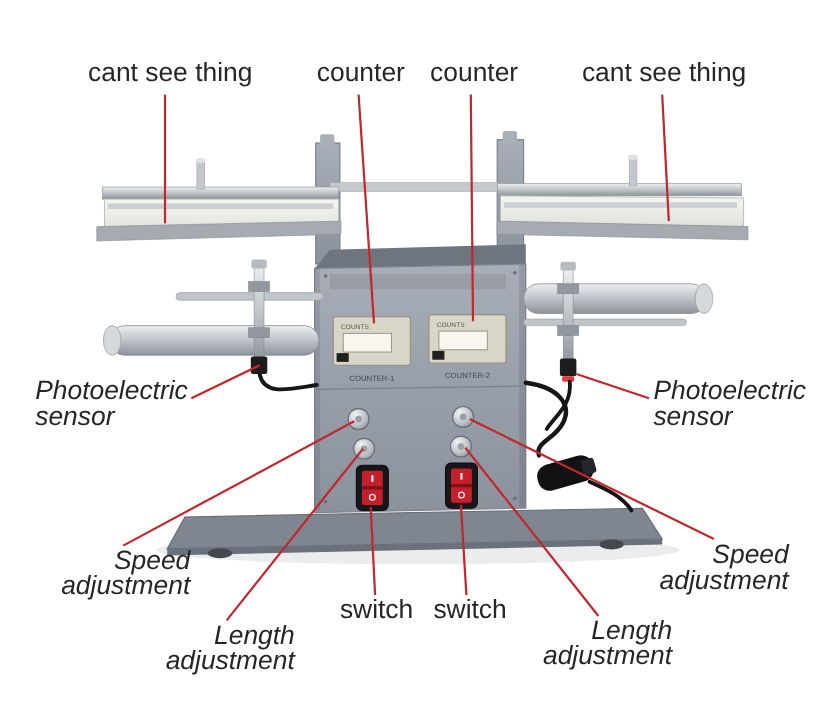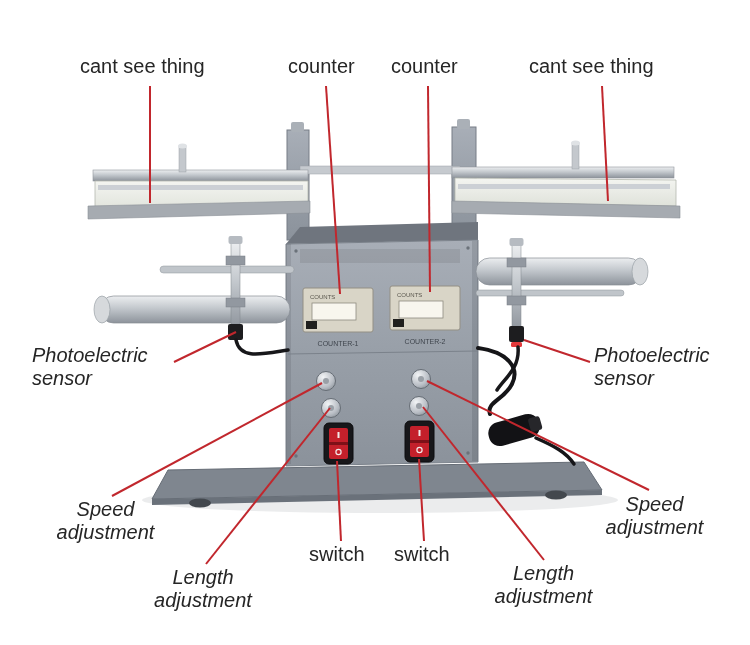--- a/index.html
+++ b/index.html
@@ -8,25 +8,25 @@
     width: 750px;
     height: 645px;
     background: #ffffff;
     font-family: "Liberation Sans", sans-serif;
     overflow: hidden;
   }
   svg.scene { position: absolute; left: 0; top: 0; }
   .callout {
     position: absolute;
     color: #262626;
-    font-size: 20px;
+    font-size: 24px;
     line-height: 23px;
     white-space: nowrap;
   }
-  .callout.center { text-align: center; }
+  .callout.center { text-align: right; }
   .callout .ln { display: block; font-style: italic; }
 </style>
 </head>
 <body>
 
 <div class="canvas">
 
   <svg class="scene" width="750" height="645" viewBox="0 0 750 645">
     <defs>
       <linearGradient id="gSilver" x1="0" y1="0" x2="0" y2="1">

